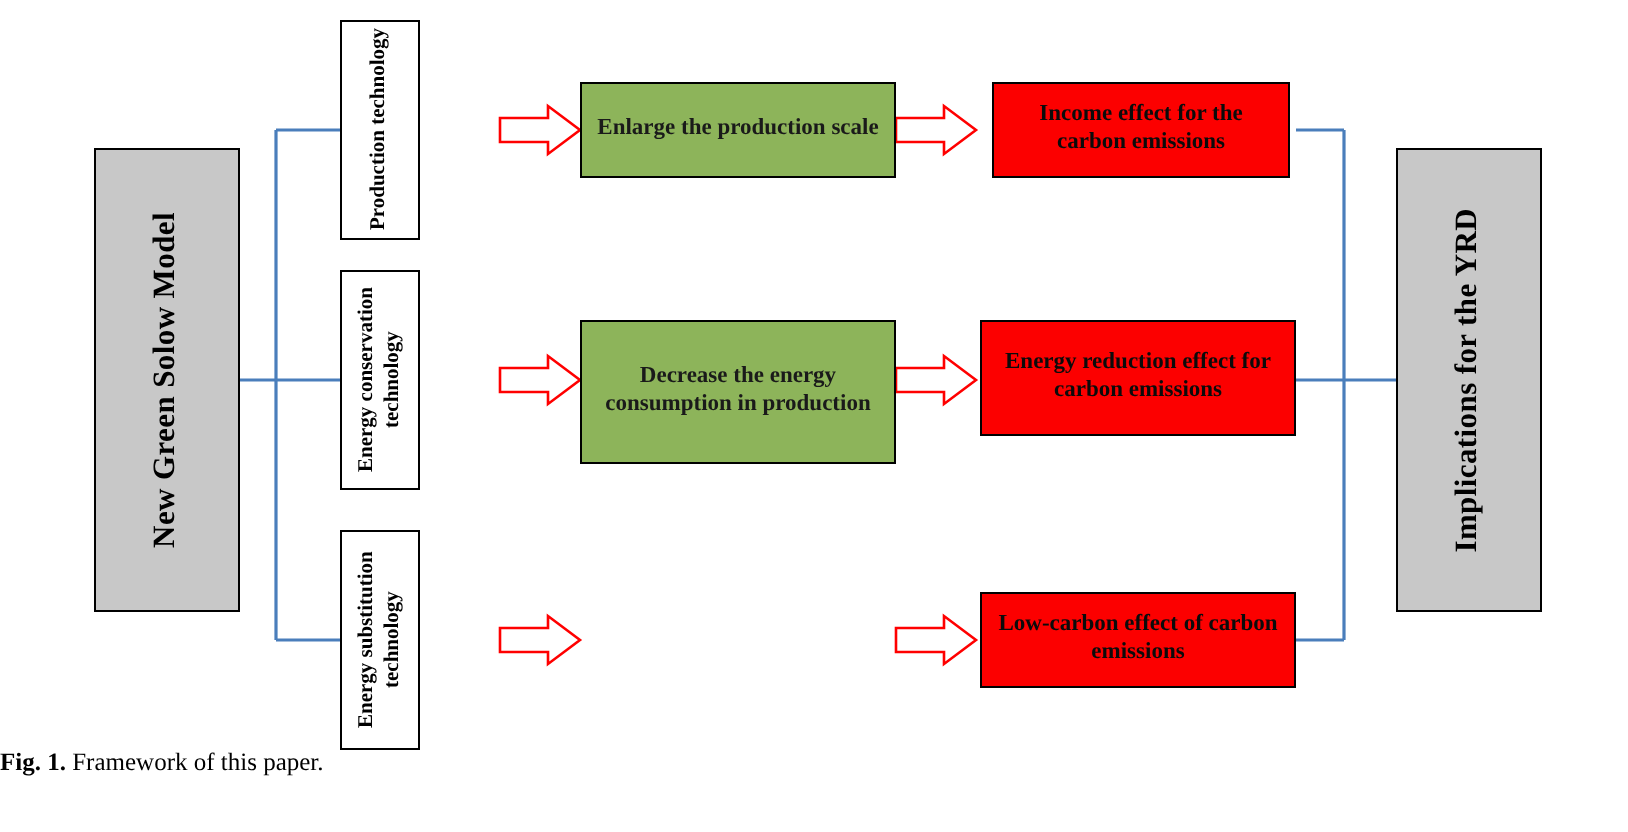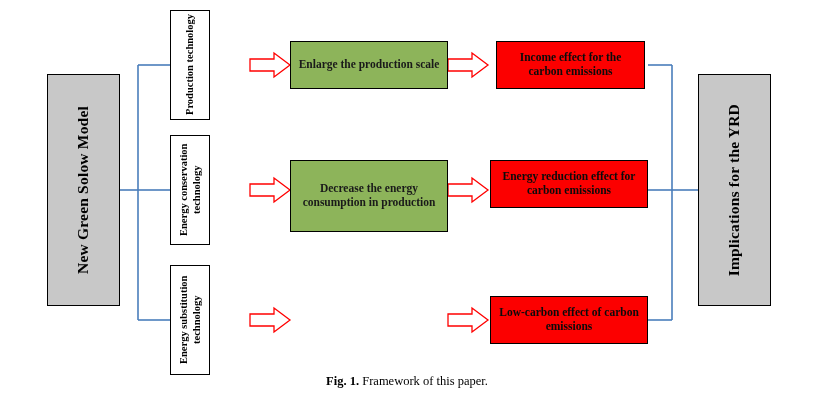--- a/index.html
+++ b/index.html
@@ -84,21 +84,21 @@
     color: #0b0b0b;
     padding: 2px 4px;
   }
 
   
   .caption {
     position: absolute;
     left: 0;
     top: 374px;
     width: 814px;
-    text-align: center;
+    text-align: left;
     font-size: 12.5px;
     color: #000000;
   }
   .caption b {
     font-weight: bold;
   }
 
   svg.wires {
     position: absolute;
     left: 0;
@@ -160,21 +160,21 @@
 
   <div class="node green" style="left:290px; top:160px; width:158px; height:72px;">
     <span>Decrease the energy consumption in production</span>
   </div>
 
 
   <div class="node red" style="left:496px; top:41px; width:149px; height:48px;">
     <span>Income effect for the carbon emissions</span>
   </div>
 
-  <div class="node red" style="left:490px; top:160px; width:158px; height:48px;justify-content:flex-end;">
+  <div class="node red" style="left:490px; top:160px; width:158px; height:58px;justify-content:flex-end;">
     <span>Energy reduction effect for carbon emissions</span>
   </div>
 
   <div class="node red" style="left:490px; top:296px; width:158px; height:48px;font-family:Liberation Serif, serif;">
     <span>Low-carbon effect of carbon emissions</span>
   </div>
 
   <div class="node endcap" style="left:698px; top:74px; width:73px; height:232px;">
     <span class="vtext">Implications for the YRD</span>
   </div>

